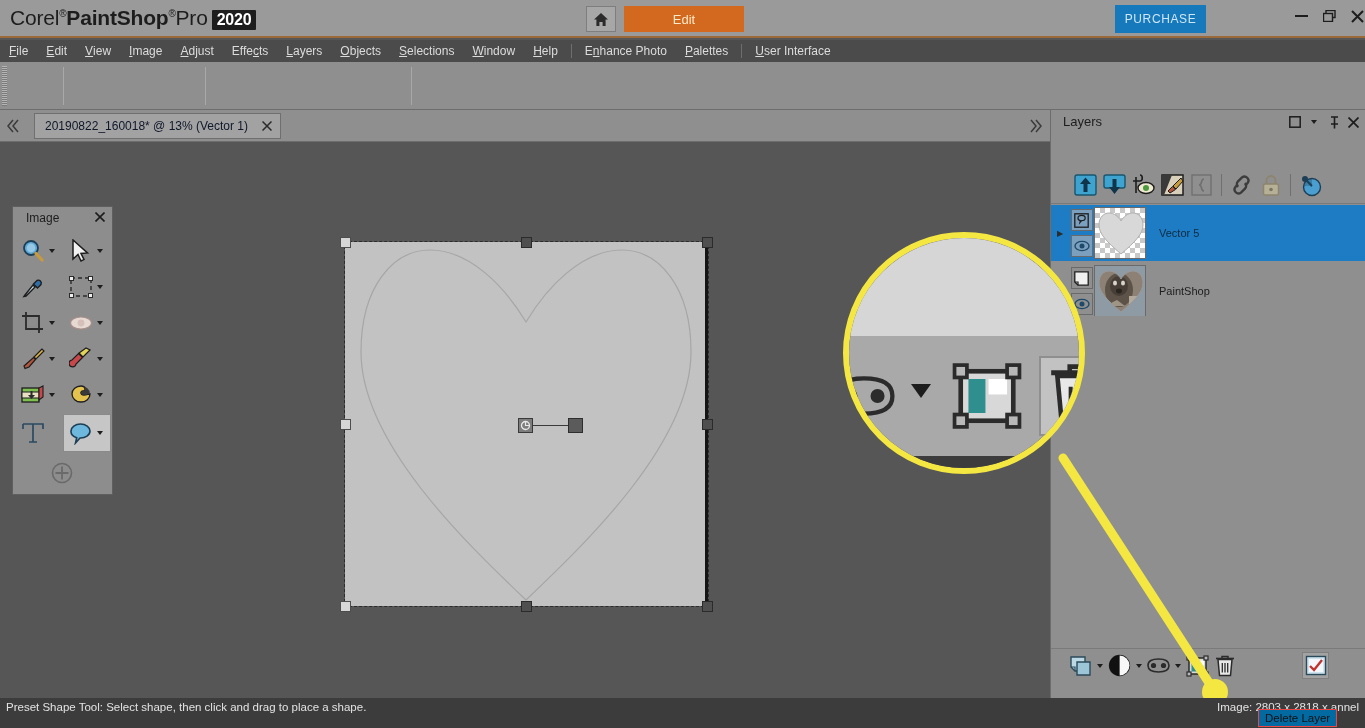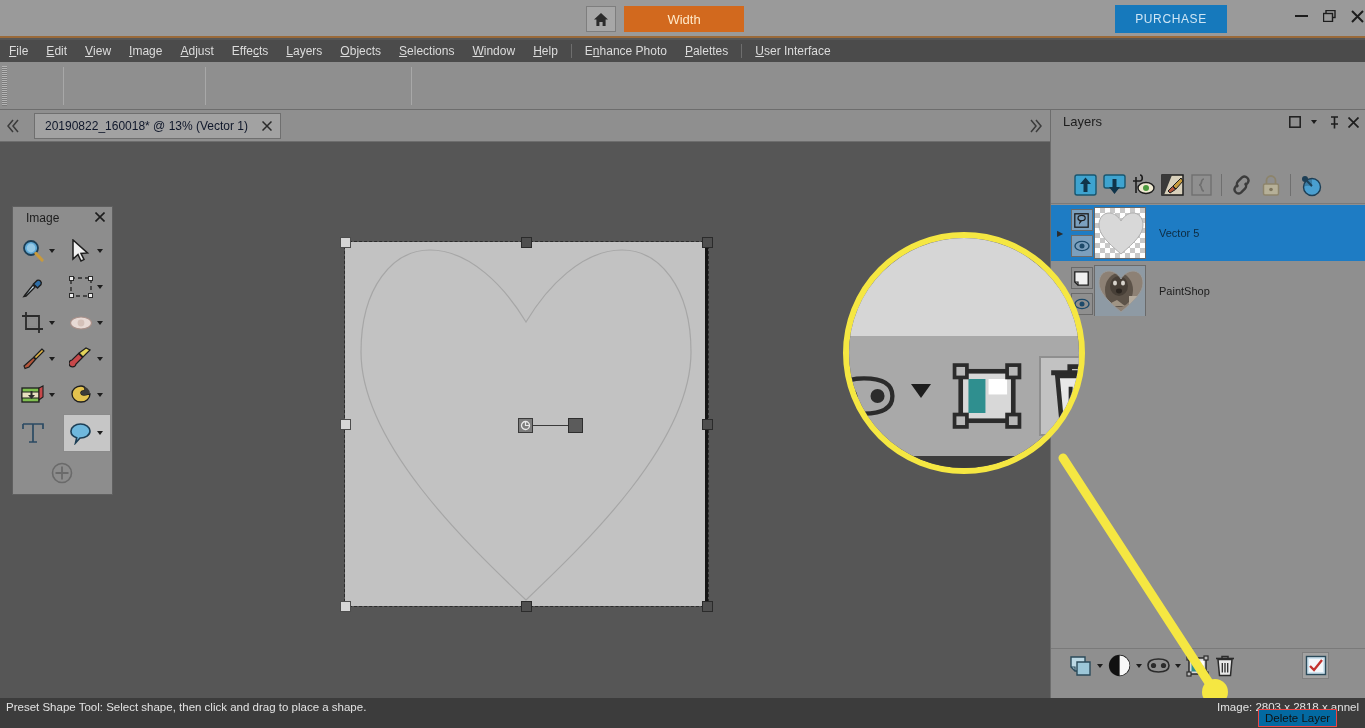--- a/index.html
+++ b/index.html
@@ -34,21 +34,21 @@
     position: absolute; left: 586px; top: 6px; width: 30px; height: 26px;
     background: #a7a7a7; border: 1px solid #7e7e7e;
     display: flex; align-items: center; justify-content: center;
   }
   .edit-tab {
     position: absolute; left: 624px; top: 6px; width: 120px; height: 26px;
     background: #d2691e; color: #ffe9c9; font-size: 13px;
     display: flex; align-items: center; justify-content: center;
   }
   .purchase-btn {
-    position: absolute; left: 1115px; top: 5px; width: 112px; height: 28px;
+    position: absolute; left: 1115px; top: 5px; width: 91px; height: 28px;
     background: #1679bc; color: #cfe6f5; font-size: 12px; letter-spacing: 0.6px;
     display: flex; align-items: center; justify-content: center;
   }
   .wbtn {
     position: absolute; top: 4px; width: 26px; height: 24px;
     display: flex; align-items: center; justify-content: center;
     color: #1d1d1d; font-size: 15px;
   }
   .wbtn.min { left: 1288px; }
   .wbtn.max { left: 1316px; }
@@ -333,28 +333,31 @@
   }
   .mag-ic { position: absolute; display: flex; align-items: center; justify-content: center; }
   .mag-ic.framed { background: #c2c2c2; border: 2px solid #8f8f8f; }
 </style>
 </head>
 <body>
 
 <div id="app">
 
   <div class="titlebar">
+    <div class="brand">
+      <span class="light">Corel</span><span class="reg">®</span><span class="bold">PaintShop</span><span class="reg">®</span><span class="light">Pro</span><span class="year">2020</span>
+    </div>
 
     <div class="home-btn">
       <svg width="16" height="15" viewBox="0 0 16 15">
         <path d="M8 1 L15 7.5 L12.6 7.5 L12.6 14 L9.6 14 L9.6 10 L6.4 10 L6.4 14 L3.4 14 L3.4 7.5 L1 7.5 Z" fill="#2b2b2b"></path>
       </svg>
     </div>
 
-    <div class="edit-tab">Width</div>
+    <div class="edit-tab">Edit</div>
     <div class="purchase-btn">PURCHASE</div>
 
     <div class="wbtn min">
       <svg width="13" height="3" viewBox="0 0 13 3">
           <rect x="0" y="0" width="13" height="2" fill="#1d1d1d"></rect>
         </svg>
     </div>
     <div class="wbtn max">
       <svg width="13" height="12" viewBox="0 0 13 12">
         <rect x="3" y="0.5" width="9" height="7" fill="none" stroke="#1d1d1d" stroke-width="1.4"></rect>

